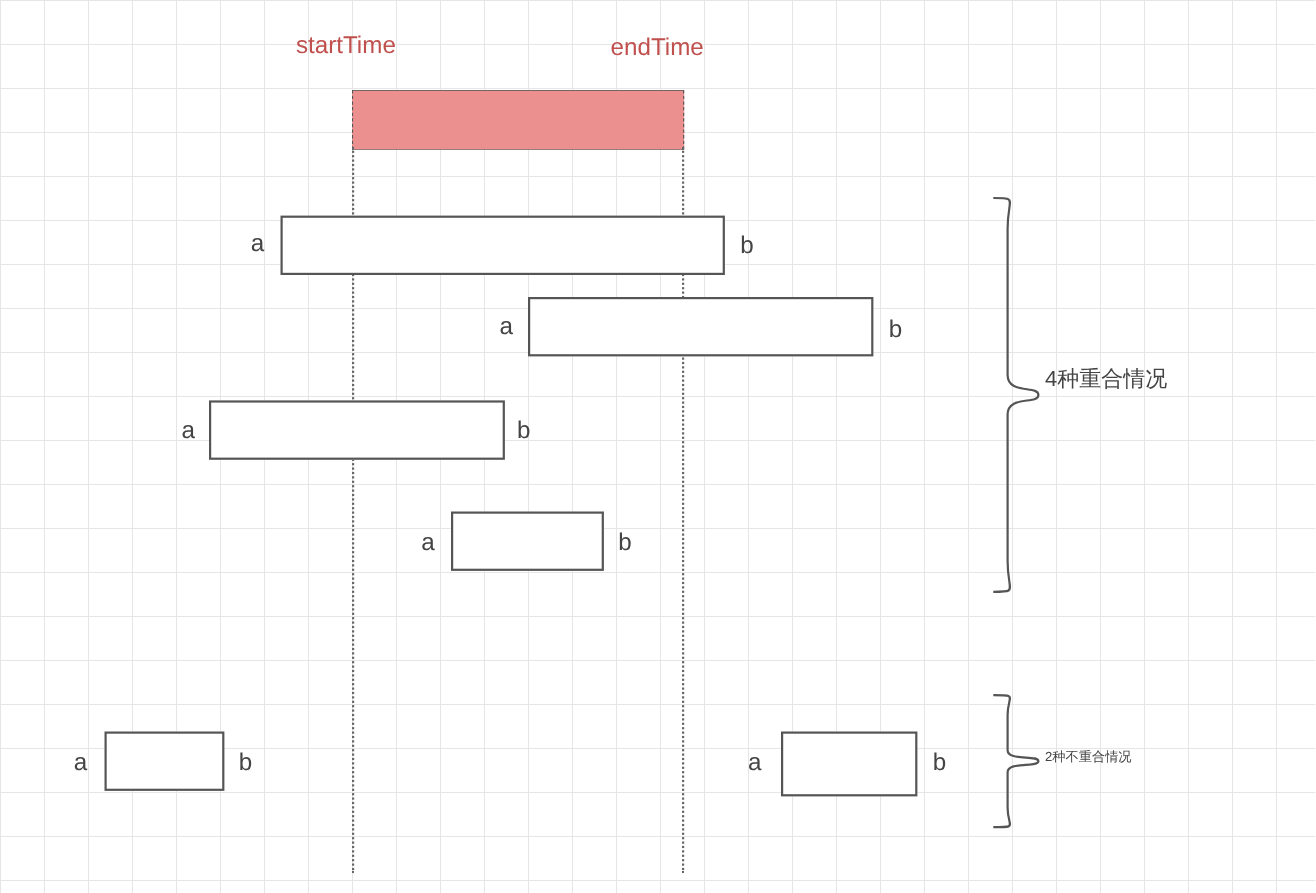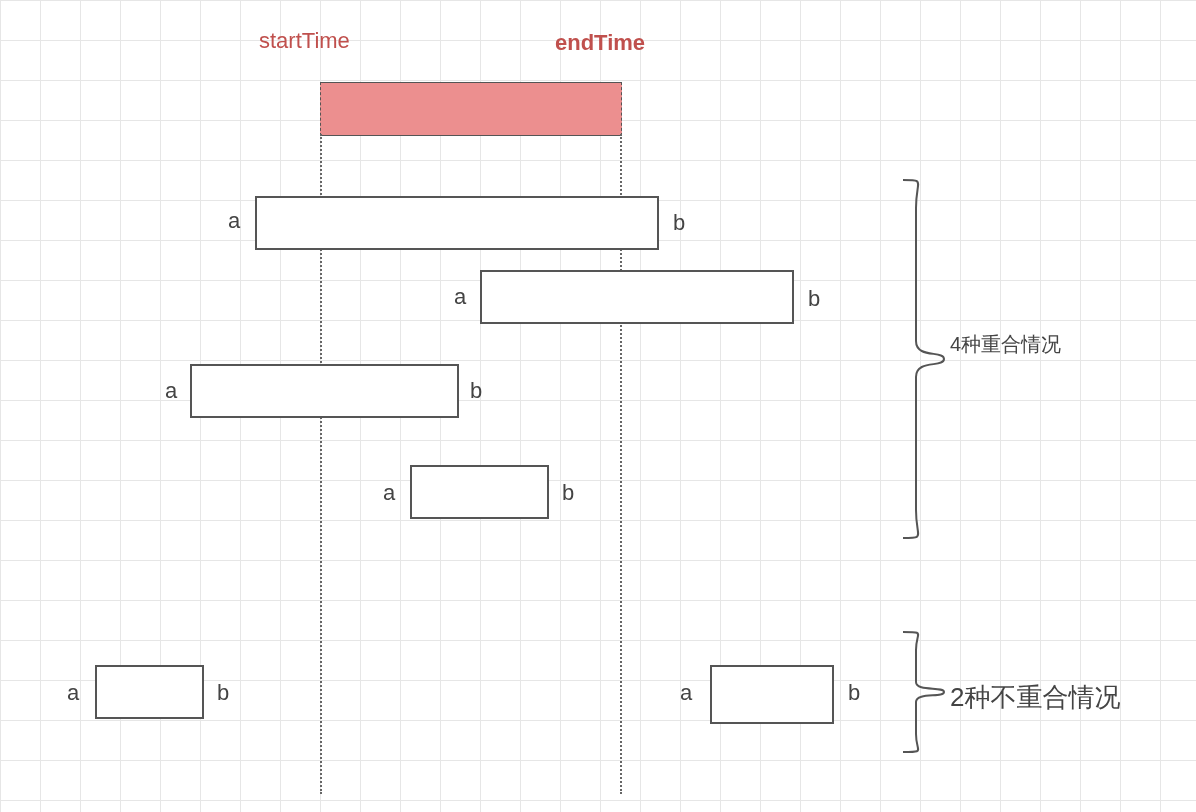--- a/index.html
+++ b/index.html
@@ -52,22 +52,22 @@
   .brace {
     position: absolute;
   }
 </style>
 </head>
 <body>
 
 <div class="canvas">
   <div class="grid"></div>
 
-  <div class="label label-red" style="left:259px; top:28px;">startTime</div>
-  <div class="label label-red" style="left:555px; top:30px;font-weight:bold;">endTime</div>
+  <div class="label label-red" style="left:269px; top:28px;">startTime</div>
+  <div class="label label-red" style="left:555px; top:30px;">endTime</div>
 
   <div class="box box-fill" style="left:320px; top:82px; width:300px; height:52px;"></div>
 
   <div class="vline" style="left:320px; top:134px; height:660px;"></div>
   <div class="vline" style="left:620px; top:134px; height:660px;"></div>
 
   <div class="label" style="left:228px; top:208px;">a</div>
   <div class="box" style="left:255px; top:196px; width:400px; height:50px;"></div>
   <div class="label" style="left:673px; top:210px;">b</div>
 
@@ -92,15 +92,15 @@
   <div class="label" style="left:848px; top:680px;">b</div>
 
   <svg class="brace" style="left:898px; top:178px;" width="50" height="362" viewBox="0 0 50 362">
     <path d="M5 2 C28 2 18 2 18 30 L18 163 C18 181 46 172 46 181 C46 190 18 181 18 199 L18 332 C18 360 28 360 5 360" fill="none" stroke="#555" stroke-width="2"></path>
   </svg>
   <div class="label" style="left:950px; top:331px; font-size:20px;">4种重合情况</div>
 
   <svg class="brace" style="left:898px; top:630px;" width="50" height="124" viewBox="0 0 50 124">
     <path d="M5 2 C28 2 18 2 18 20 L18 52 C18 62 46 56 46 62 C46 68 18 62 18 72 L18 104 C18 122 28 122 5 122" fill="none" stroke="#555" stroke-width="2"></path>
   </svg>
-  <div class="label" style="left:950px; top:680px; font-size:26px;">2种不重合情况</div>
+  <div class="label" style="left:950px; top:680px; font-size:12px;">2种不重合情况</div>
 
 </div>
 
 </body></html>

